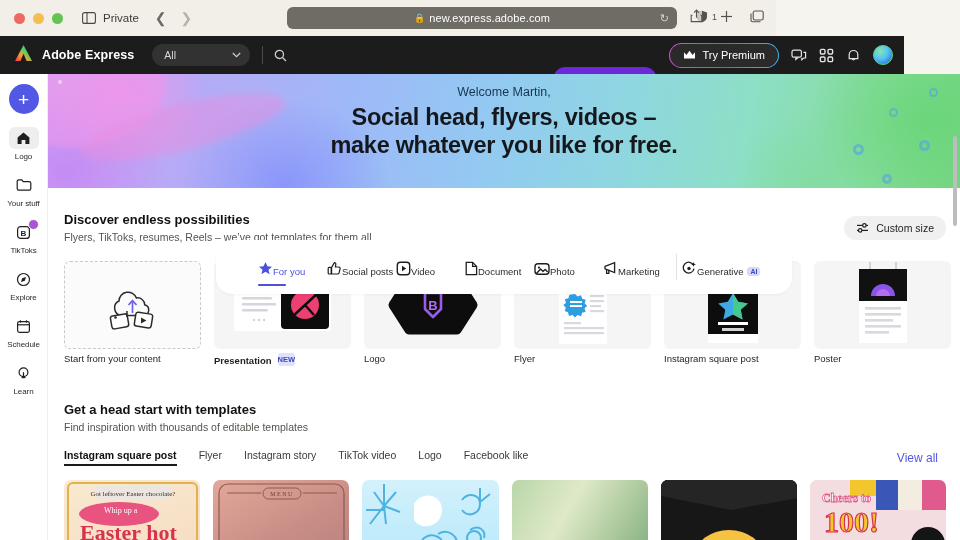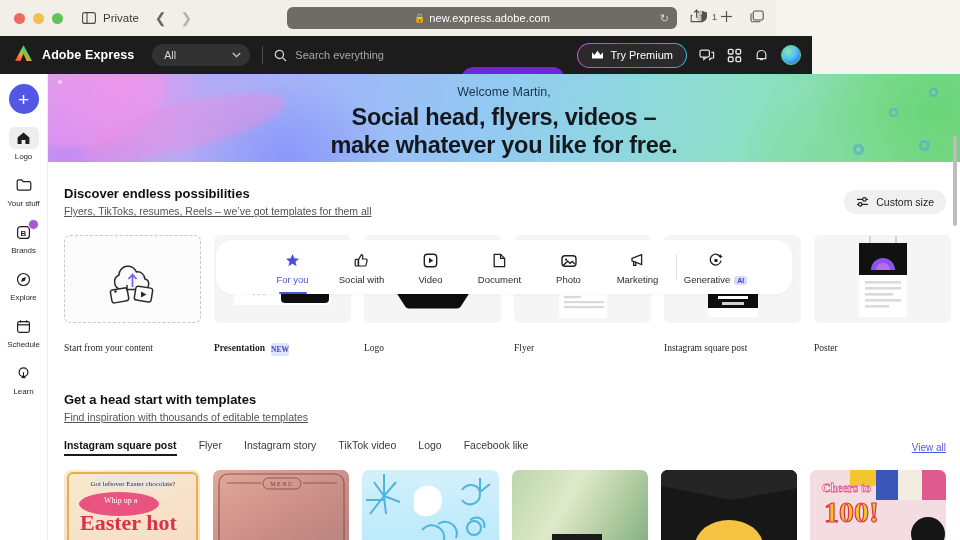--- a/index.html
+++ b/index.html
@@ -35,21 +35,21 @@
   .reload { position: absolute; right: 8px; font-size: 11px; color: #d9d6d0; }
 
   .shieldgrp { position: absolute; left: 696px; top: 10px; display: flex; align-items: center; gap: 4px;}
   .shieldcount { font-size: 9px; color: #55534f; }
   .right-icons { position: absolute; right: 12px; top: 9px; display: flex; gap: 17px; align-items: center;}
   .ricon { color: #55534f; }
 
   
   .app-header {
     height: 38px; background: #1c1c1c; display: flex; align-items: center;
-    position: relative; width: 812px;
+    position: relative; width: 904px;
   }
   .brand { display: flex; align-items: center; margin-left: 14px; gap: 9px; }
   .brand-name { color: #ffffff; font-size: 12.5px; font-weight: bold; letter-spacing: .1px;}
   .filter-pill {
     margin-left: 18px; width: 98px; height: 22px; border-radius: 11px;
     background: #323232; display: flex; align-items: center; justify-content: space-between;
     padding: 0 9px 0 12px;
   }
   .filter-pill span { color: #d8d8d8; font-size: 10.5px; }
   .divider-v { width: 1px; height: 18px; background: #4a4a4a; margin-left: 12px; }
@@ -107,21 +107,21 @@
   .brand-badge {
     position: absolute; top: -2px; right: 9px; width: 11px; height: 11px;
     border-radius: 50%; background: #a855d6;
     border: 1.5px solid #ffffff;
   }
 
   
   .main { flex: 1; background: #ffffff; position: relative; overflow: hidden; }
 
   .hero {
-    height: 88px; position: relative; overflow: hidden;
+    height: 114px; position: relative; overflow: hidden;
     background:
       radial-gradient(120px 90px at 8% 18%, rgba(240,150,235,.85), transparent 70%),
       radial-gradient(140px 120px at 2% 85%, rgba(196,136,244,.9), transparent 72%),
       radial-gradient(150px 120px at 26% 95%, rgba(134,146,250,.85), transparent 70%),
       radial-gradient(170px 140px at 97% 40%, rgba(106,214,122,.95), transparent 72%),
       radial-gradient(120px 110px at 84% 100%, rgba(130,220,160,.8), transparent 70%),
       linear-gradient(100deg,#cfa6f2 0%, #b6aaf6 16%, #9fb8f8 32%, #93c9f2 48%, #8fd6e2 62%, #8ddfc6 76%, #86dc9c 90%, #79d483 100%);
   }
   .hero-deco { position: absolute; border-radius: 50%; pointer-events: none; }
   .d1 { left: -30px; top: -20px; width: 150px; height: 90px; background: rgba(238,150,235,.55); transform: rotate(-18deg); border-radius: 50%; filter: blur(2px); }
@@ -140,74 +140,74 @@
     letter-spacing: -.3px;
   }
 
   .tabcard {
     position: absolute; left: 50%; transform: translateX(-50%); top: 166px;
     width: 576px; height: 54px; background: #ffffff; border-radius: 16px;
     display: flex; align-items: center; justify-content: center; z-index: 5;
     box-shadow: 0 1px 3px rgba(0,0,0,.04);
   }
   .tab {
-    width: 69px; display: flex; flex-direction: column; align-items: center;
+    width: 69px; display: flex; flex-direction: row; align-items: center;
     cursor: pointer; position: relative; padding-top: 3px;
   }
   .tab .ticon { height: 17px; display: flex; align-items: center; color: #1f1f1f; }
   .tab .tlabel { font-size: 9.5px; color: #2b2b2b; margin-top: 5px; white-space: nowrap; }
   .tab.active .ticon { color: #4a52dd; }
   .tab.active .tlabel { color: #4a52dd; }
   .tab.active::after {
     content: ""; position: absolute; bottom: -9px; width: 28px; height: 2.5px;
     background: #4a52dd; border-radius: 2px;
   }
   .tabsep { width: 1px; height: 26px; background: #e2e2e2; margin: 0 4px; }
   .ai-badge {
     background: #d5d9fb; color: #3f46c4; font-size: 7px; font-weight: bold;
     border-radius: 3px; padding: 1px 3px; margin-left: 4px; vertical-align: middle;
   }
 
   
   .content { padding: 24px 14px 0 16px; position: relative; }
   .sec-head { display: flex; align-items: center; justify-content: space-between; }
   .sec-title { font-size: 13px; font-weight: bold; color: #111111; }
-  .sec-sub { font-size: 10.5px; color: #55534f; margin-top: 4px; text-decoration: underline; }
+  .sec-sub { font-size: 10.5px; color: #55534f; margin-top: 4px; }
   .custom-size {
     height: 24px; padding: 0 12px; border-radius: 12px; background: #f0f0f0;
     display: flex; align-items: center; gap: 7px; font-size: 10.5px; color: #1f1f1f;
     cursor: pointer; white-space: nowrap;
   }
 
   .cards { display: flex; gap: 13px; margin-top: 18px; }
   .card { width: 137px; cursor: pointer; }
   .card-thumb {
     width: 137px; height: 88px; background: #f5f5f5; border-radius: 6px;
     display: flex; align-items: center; justify-content: center; overflow: hidden;
     position: relative;
   }
   .card-thumb.dashed {
     border: 1.4px dashed #c9c9c9; background: #fbfbfb;
   }
-  .card-label { font-size: 9.5px; color: #1f1f1f; margin-top: 20px; display: flex; align-items: flex-start; gap: 6px; font-family: Liberation Serif, serif; }
+  .card-label { font-size: 9.5px; color: #1f1f1f; margin-top: 4px; display: flex; align-items: flex-end; gap: 6px; }
   .card-label.bold { font-weight: bold; }
   .new-badge {
     background: #dfe2fb; color: #3f46c4; font-size: 7.5px; font-weight: bold;
     border-radius: 3px; padding: 2px 0;
   }
 
   .sec2 { margin-top: 36px; }
   .tmpl-tabs { display: flex; gap: 22px; margin-top: 16px; align-items: center; }
   .tmpl-tab { font-size: 10.5px; color: #3a3a3a; cursor: pointer; padding-bottom: 5px; position: relative; white-space: nowrap;}
   .tmpl-tab.active { font-weight: bold; color: #111111; }
   .tmpl-tab.active::after {
     content: ""; position: absolute; left: 0; right: 0; bottom: 0;
     height: 2px; background: #1a1a1a;
   }
-  .viewall { position: absolute; right: 14px; font-size: 10px; color: #5258e4; cursor: pointer; text-decoration: underline; }
+  .viewall { position: absolute; right: 22px; font-size: 12px; color: #5258e4; cursor: pointer; }
 
   .tmpl-row { display: flex; gap: 13px; margin-top: 14px; }
   .tmpl-thumb { width: 137px; height: 80px; border-radius: 7px; overflow: hidden; position: relative; cursor: pointer;}
 
   
   .t1 { background: linear-gradient(160deg,#f8ead0,#f6dcc2); }
   .t2 { background: linear-gradient(150deg,#e3a89a,#c98d86 60%,#b8837f); }
   .t3 { background: linear-gradient(180deg,#d3f1fb,#b8e9fb); }
   .t4 { background: linear-gradient(120deg,#b9d6a8,#dfe9c9 40%,#a9c79a 75%,#7fae82); }
   .t5 { background: #141414; }
@@ -306,21 +306,20 @@
       </svg>
   </div>
 
   <div class="divider-v"></div>
 
   <div class="searchbox">
     <svg width="13" height="13" viewBox="0 0 13 13">
         <circle cx="5.4" cy="5.4" r="4.1" fill="none" stroke="#cfcfcf" stroke-width="1.3"></circle>
         <line x1="8.5" y1="8.5" x2="12" y2="12" stroke="#cfcfcf" stroke-width="1.3"></line>
       </svg>
-    <input type="text" placeholder="Search everything" style="">
   </div>
 
   <div class="hdr-right">
     <div class="join-btn">Join community</div>
     <div class="premium-btn">
       <svg width="13" height="10" viewBox="0 0 13 10">
           <path d="M1 2.2 3.4 5 6.5.8 9.6 5 12 2.2V8.6H1z" fill="#ffffff"></path>
         </svg>
       <span>Try Premium</span>
     </div>
@@ -373,21 +372,21 @@
     </div>
 
     <div class="rail-item">
       <div class="brand-badge"></div>
       <div class="rail-icon-box">
         <svg width="15" height="15" viewBox="0 0 15 15">
             <rect x="1.6" y="1.6" width="11.8" height="11.8" rx="3" fill="none" stroke="#1f1f1f" stroke-width="1.2"></rect>
             <text x="7.5" y="10.6" font-size="8" font-family="Liberation Sans, sans-serif" font-weight="bold" text-anchor="middle" fill="#1f1f1f">B</text>
           </svg>
       </div>
-      <div class="rail-label">Brands</div>
+      <div class="rail-label">TikToks</div>
     </div>
 
     <div class="rail-item">
       <div class="rail-icon-box">
         <svg width="15" height="15" viewBox="0 0 15 15">
             <circle cx="7.5" cy="7.5" r="6" fill="none" stroke="#1f1f1f" stroke-width="1.2"></circle>
             <path d="M10 5 6.2 6.2 5 10l3.8-1.2z" fill="#1f1f1f"></path>
           </svg>
       </div>
       <div class="rail-label">Explore</div>
@@ -445,21 +444,21 @@
         <span class="tlabel">For you</span>
       </div>
 
       <div class="tab">
         <span class="ticon">
           <svg width="15" height="15" viewBox="0 0 15 15">
               <path d="M4.6 6.4 7.4 1.6c1 0 1.6.8 1.4 1.8L8.4 6h3.4c.9 0 1.5.8 1.3 1.7l-1 4.1c-.2.7-.8 1.2-1.5 1.2H4.6z" fill="none" stroke="currentColor" stroke-width="1.2"></path>
               <rect x="1.2" y="6.4" width="3" height="6.6" rx="0.9" fill="none" stroke="currentColor" stroke-width="1.2"></rect>
             </svg>
         </span>
-        <span class="tlabel">Social with</span>
+        <span class="tlabel">Social posts</span>
       </div>
 
       <div class="tab">
         <span class="ticon">
           <svg width="15" height="15" viewBox="0 0 15 15">
               <rect x="1.3" y="1.3" width="12.4" height="12.4" rx="3" fill="none" stroke="currentColor" stroke-width="1.4"></rect>
               <path d="M6 4.8 10.2 7.5 6 10.2z" fill="currentColor"></path>
             </svg>
         </span>
         <span class="tlabel">Video</span>

